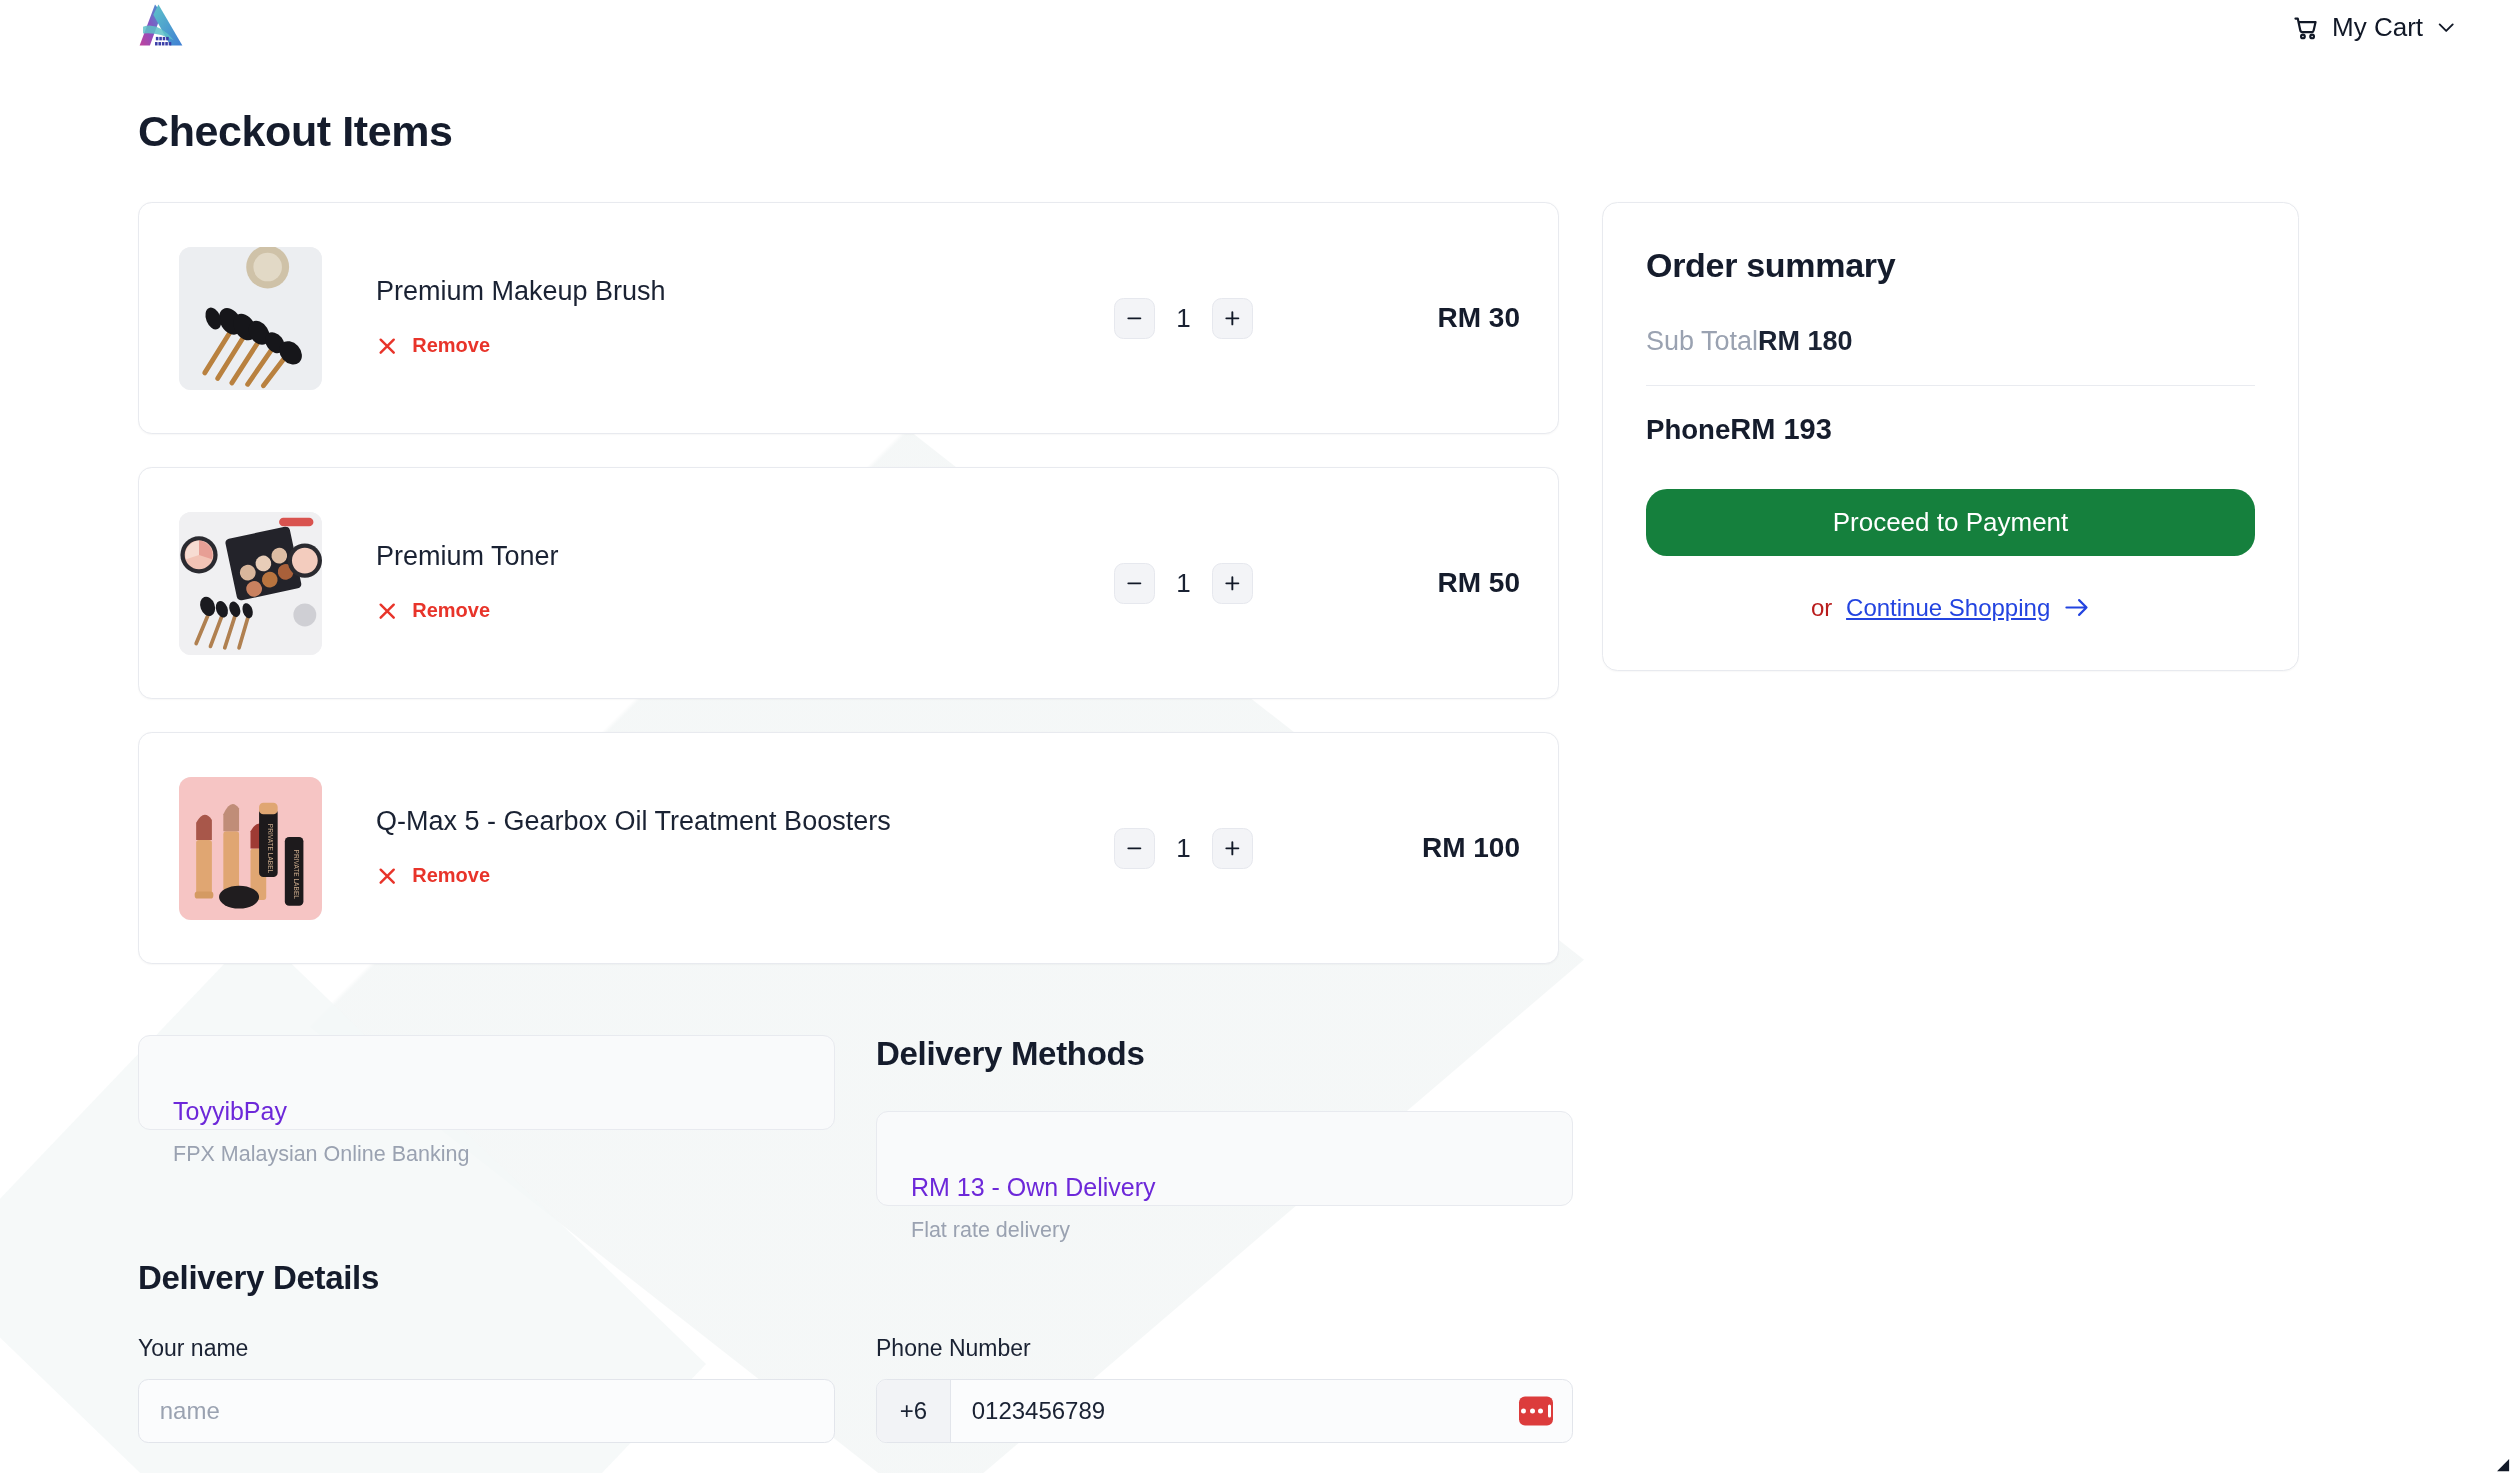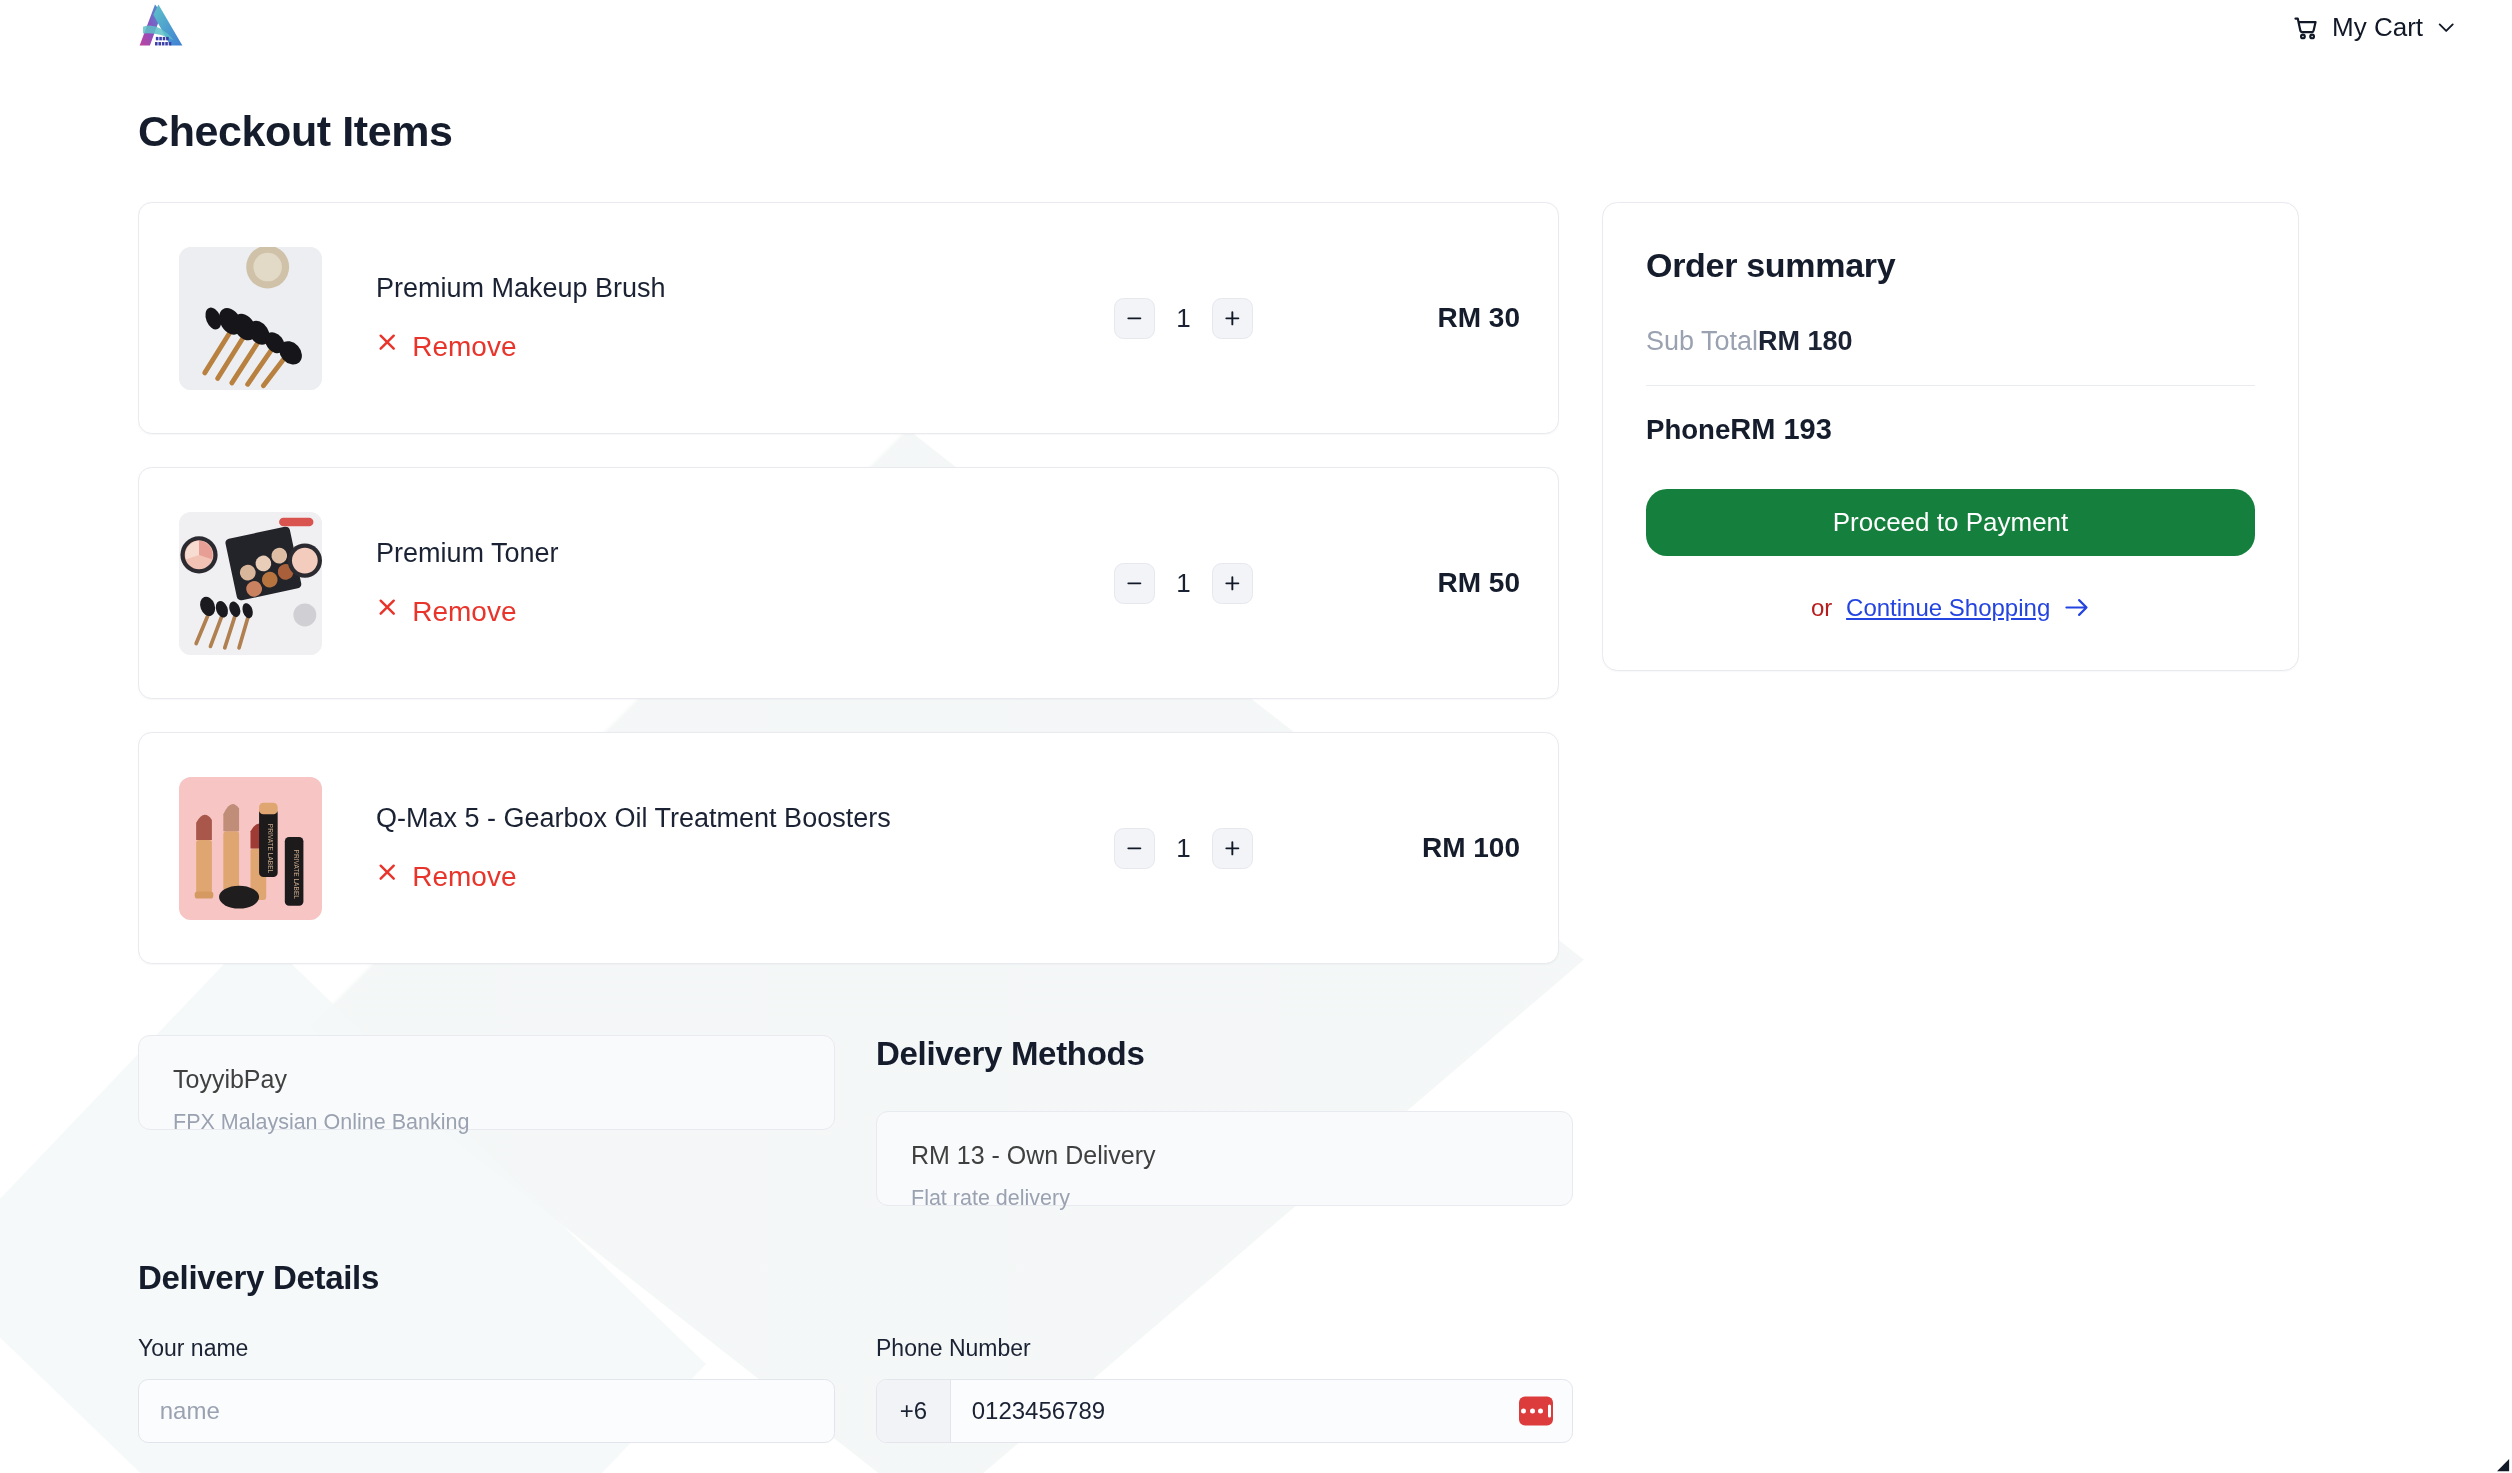--- a/index.html
+++ b/index.html
@@ -107,24 +107,26 @@
   .item-info { margin-left: 54px; flex: 1 1 auto; }
   .item-name {
     font-size: 27px;
     font-weight: 400;
     color: #1a2233;
     margin-bottom: 27.6px;
     white-space: nowrap;
   }
   .remove-btn {
     display: inline-flex;
+    align-items: center;
     gap: 13.8px;
     color: #e8342a;
-    font-size: 28px;
+    font-size: 20px;
     cursor: pointer;
+    font-weight: bold;
   }
   .x-icon { width: 22.4px; height: 22.4px; flex:0 0 22.4px;}
 
   .qty {
     display: flex;
     align-items: center;
     gap: 15.5px;
     flex: 0 0 auto;
     margin-right: 52px;
   }
@@ -229,22 +231,23 @@
   }
   .option-card {
     background: #f9fafb;
     border: 0.9px solid #e8eaef;
     border-radius: 12px;
     padding: 29px 34px 31px;
     height: 95px;
   }
   .option-title {
     font-size: 25px;
-    color: #404040;
+    color: #6d28d9;
     margin-bottom: 15.5px;
+    margin-top: 32px;
   }
   .option-sub {
     font-size: 21.5px;
     color: #9aa2b1;
   }
 
   
   .details {
     margin: 53px 0 0 138px;
   }

